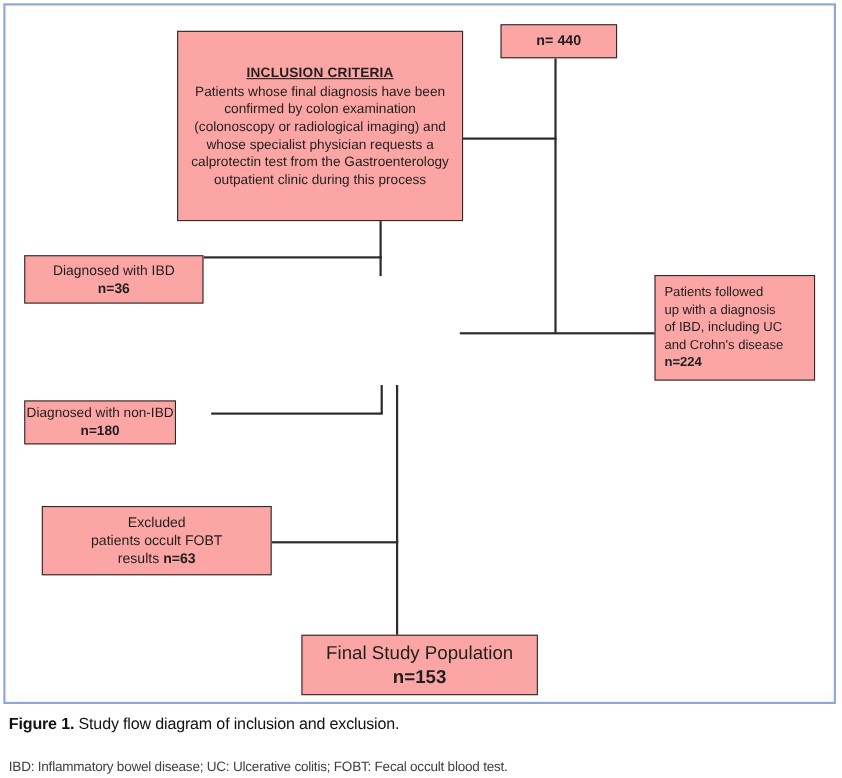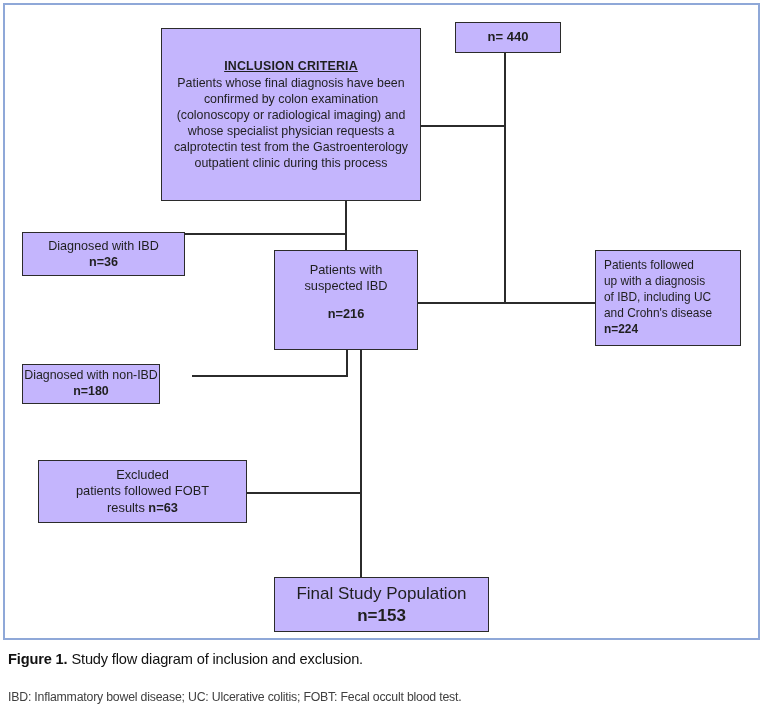--- a/index.html
+++ b/index.html
@@ -35,21 +35,21 @@
     top: 0;
     width: 765px;
     height: 645px;
   }
 
   
   .node {
     position: absolute;
     box-sizing: border-box;
     border: 1.6px solid #2b2b2b;
-    background: #c4b5fd;
+    background: #fca5a5;
     display: flex;
     flex-direction: column;
     justify-content: center;
     align-items: center;
     text-align: center;
     line-height: 1.28;
     color: #1f1f1f;
     z-index: 3;
   }
   .node .line { display: block; white-space: nowrap; }
@@ -188,43 +188,37 @@
   <div class="node" id="node-inclusion">
     <span class="line heading">INCLUSION CRITERIA</span>
     <span class="line">Patients whose final diagnosis have been confirmed by colon examination (colonoscopy or radiological imaging) and whose specialist physician requests a calprotectin test from the Gastroenterology outpatient clinic during this process</span>
   </div>
 
   <div class="node" id="node-ibd">
     <span class="line">Diagnosed with IBD</span>
     <span class="line bold">n=36</span>
   </div>
 
-  <div class="node" id="node-suspected">
-    <span class="line">Patients with</span>
-    <span class="line">suspected IBD</span>
-    <span class="spacer"></span>
-    <span class="line bold">n=216</span>
-  </div>
 
   <div class="node" id="node-followed">
     <span class="line">Patients followed</span>
     <span class="line">up with a diagnosis</span>
     <span class="line">of IBD, including UC</span>
     <span class="line">and Crohn's disease</span>
     <span class="line bold">n=224</span>
   </div>
 
   <div class="node" id="node-nonibd">
     <span class="line">Diagnosed with non-IBD</span>
     <span class="line bold">n=180</span>
   </div>
 
   <div class="node" id="node-excluded">
     <span class="line">Excluded</span>
-    <span class="line">patients followed FOBT</span>
+    <span class="line">patients occult FOBT</span>
     <span class="line"><span>results </span><span class="bold">n=63</span></span>
   </div>
 
   <div class="node" id="node-final">
     <span class="line">Final Study Population</span>
     <span class="line bold">n=153</span>
   </div>
 
 </div>
 

